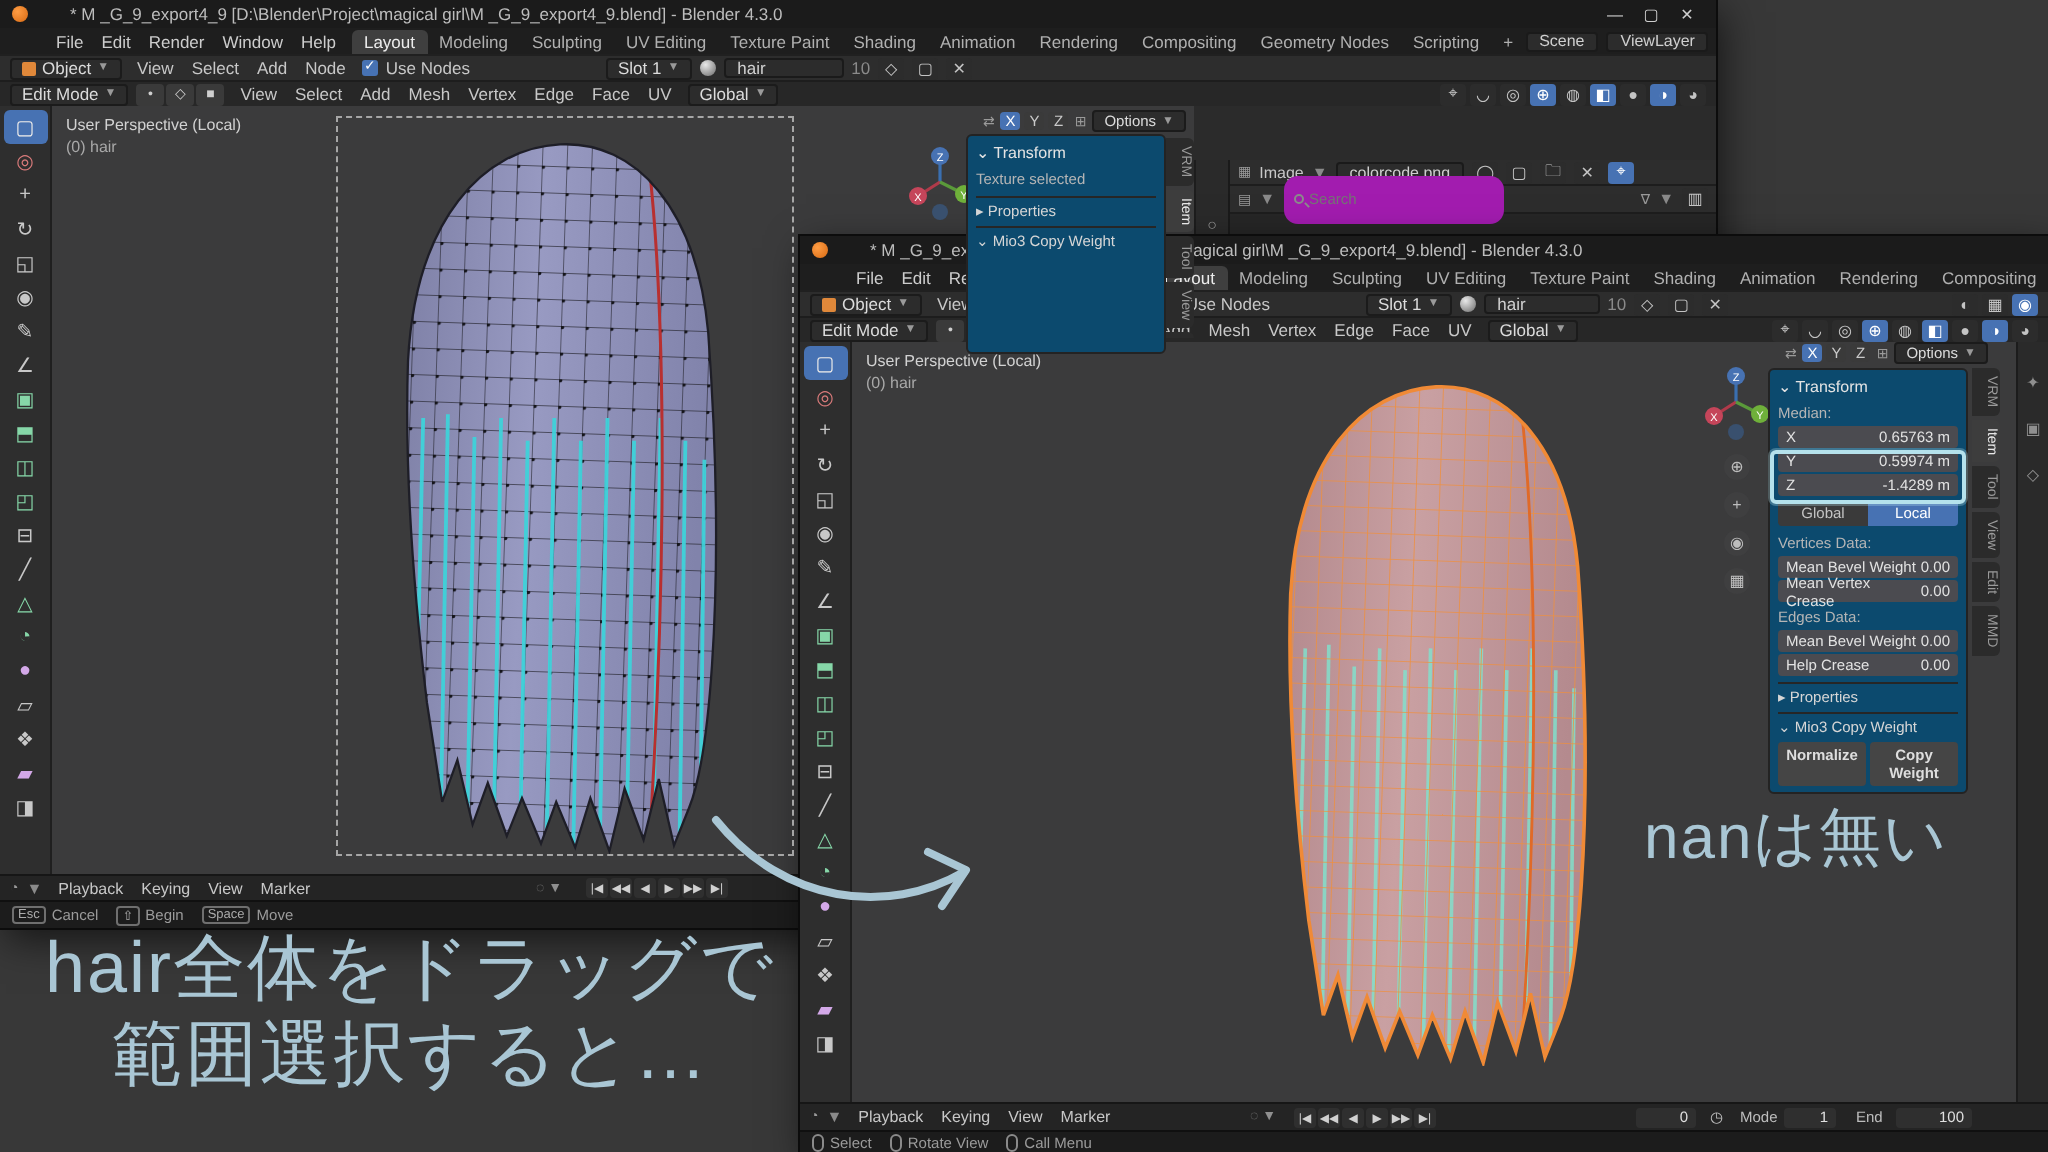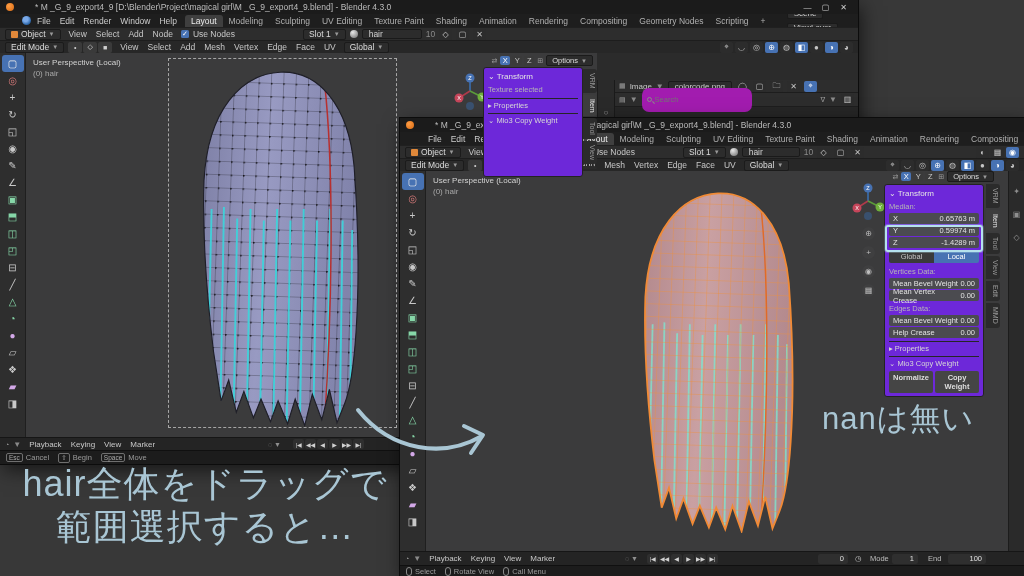--- a/index.html
+++ b/index.html
@@ -21,21 +21,21 @@
   .win-controls span { width:17px; text-align:center; font-size:8px; color:#cfcfcf; }
 
   .menubar { height:13px; background:#1e1e1e; display:flex; align-items:center;
              padding:0 20px; font-size:8.5px; color:#cdcdcd; white-space:nowrap; overflow:hidden; }
   .menu-item { padding:0 5px; }
   .blender-logo { width:9px; height:9px; border-radius:50%;
                   background:radial-gradient(circle at 40% 35%, #7aa9e8 30%, #2a65a8 70%); margin:0 2px; }
   .ws-tabs { display:flex; margin-left:4px; }
   .ws-tab { padding:1px 6px; color:#b0b0b0; border-radius:3px 3px 0 0; }
   .ws-tab.active { background:#3f3f3f; color:#ececec; }
-  .scene-group { margin-left:auto; display:flex; align-items:flex-start; gap:4px; font-size:8px;flex-direction:column; }
+  .scene-group { margin-left:auto; display:flex; align-items:flex-start; gap:4px; font-size:8px; }
   .pill { background:#2c2c2c; border:1px solid #1a1a1a; border-radius:2px; padding:0 6px; height:10px;
           display:flex; align-items:center; color:#d0d0d0; }
 
   .toolrow { height:13px; background:#2d2d2d; display:flex; align-items:center; gap:4px;
              padding:0 5px; font-size:8.5px; border-top:1px solid #202020; white-space:nowrap; overflow:hidden;}
   .editrow { height:13px; background:#272727; display:flex; align-items:center; gap:4px;
              padding:0 5px; font-size:8.5px; border-top:1px solid #1d1d1d; white-space:nowrap; overflow:hidden;}
   .dd { background:#2c2c2c; border:1px solid #1b1b1b; border-radius:2px; padding:0 5px; height:11px;
         display:flex; align-items:center; gap:3px; color:#dcdcdc; }
   .dd .caret { font-size:6px; color:#9a9a9a; }
@@ -79,21 +79,21 @@
                    line-height:9px; color:#c9c9c9; }
   .axis-opts .ax.active { background:#4772b3; color:#fff; }
 
   
   .gizmo { position:absolute; z-index:5; }
   .nav-icons { position:absolute; display:flex; flex-direction:column; gap:6px; z-index:5; }
   .nav-icons span { width:13px; height:13px; border-radius:50%; background:#3f3f40; color:#bdbdbd;
                     font-size:8px; display:flex; align-items:center; justify-content:center; }
 
   
-  .npanel { position:absolute; width:100px; background:#6d28d9; border:1px solid #232323;
+  .npanel { position:absolute; width:100px; background:#0c4a6e; border:1px solid #232323;
             border-radius:3px; padding:3px 4px; z-index:6; font-size:7.5px; }
   .np-head { color:#e4e4e4; font-size:8px; padding:1px 0 2px; }
   .np-label { color:#b5b5b5; padding:2px 0 1px; }
   .np-row { display:flex; align-items:center; height:11px; background:#4b4b50; border-radius:2px;
             margin:1px 0; padding:0 4px; color:#e2e2e2; }
   .np-row .val { margin-left:auto; }
   .np-median { position:relative; }
   .np-hl { position:absolute; left:-4px; right:-4px; top:12px; height:27px; border:2px solid #b5e2ec;
            border-radius:3px; box-shadow:0 0 0 1px rgba(181,226,236,.3); pointer-events:none; }
   .seg { display:flex; margin:2px 0; border-radius:2px; overflow:hidden; }

